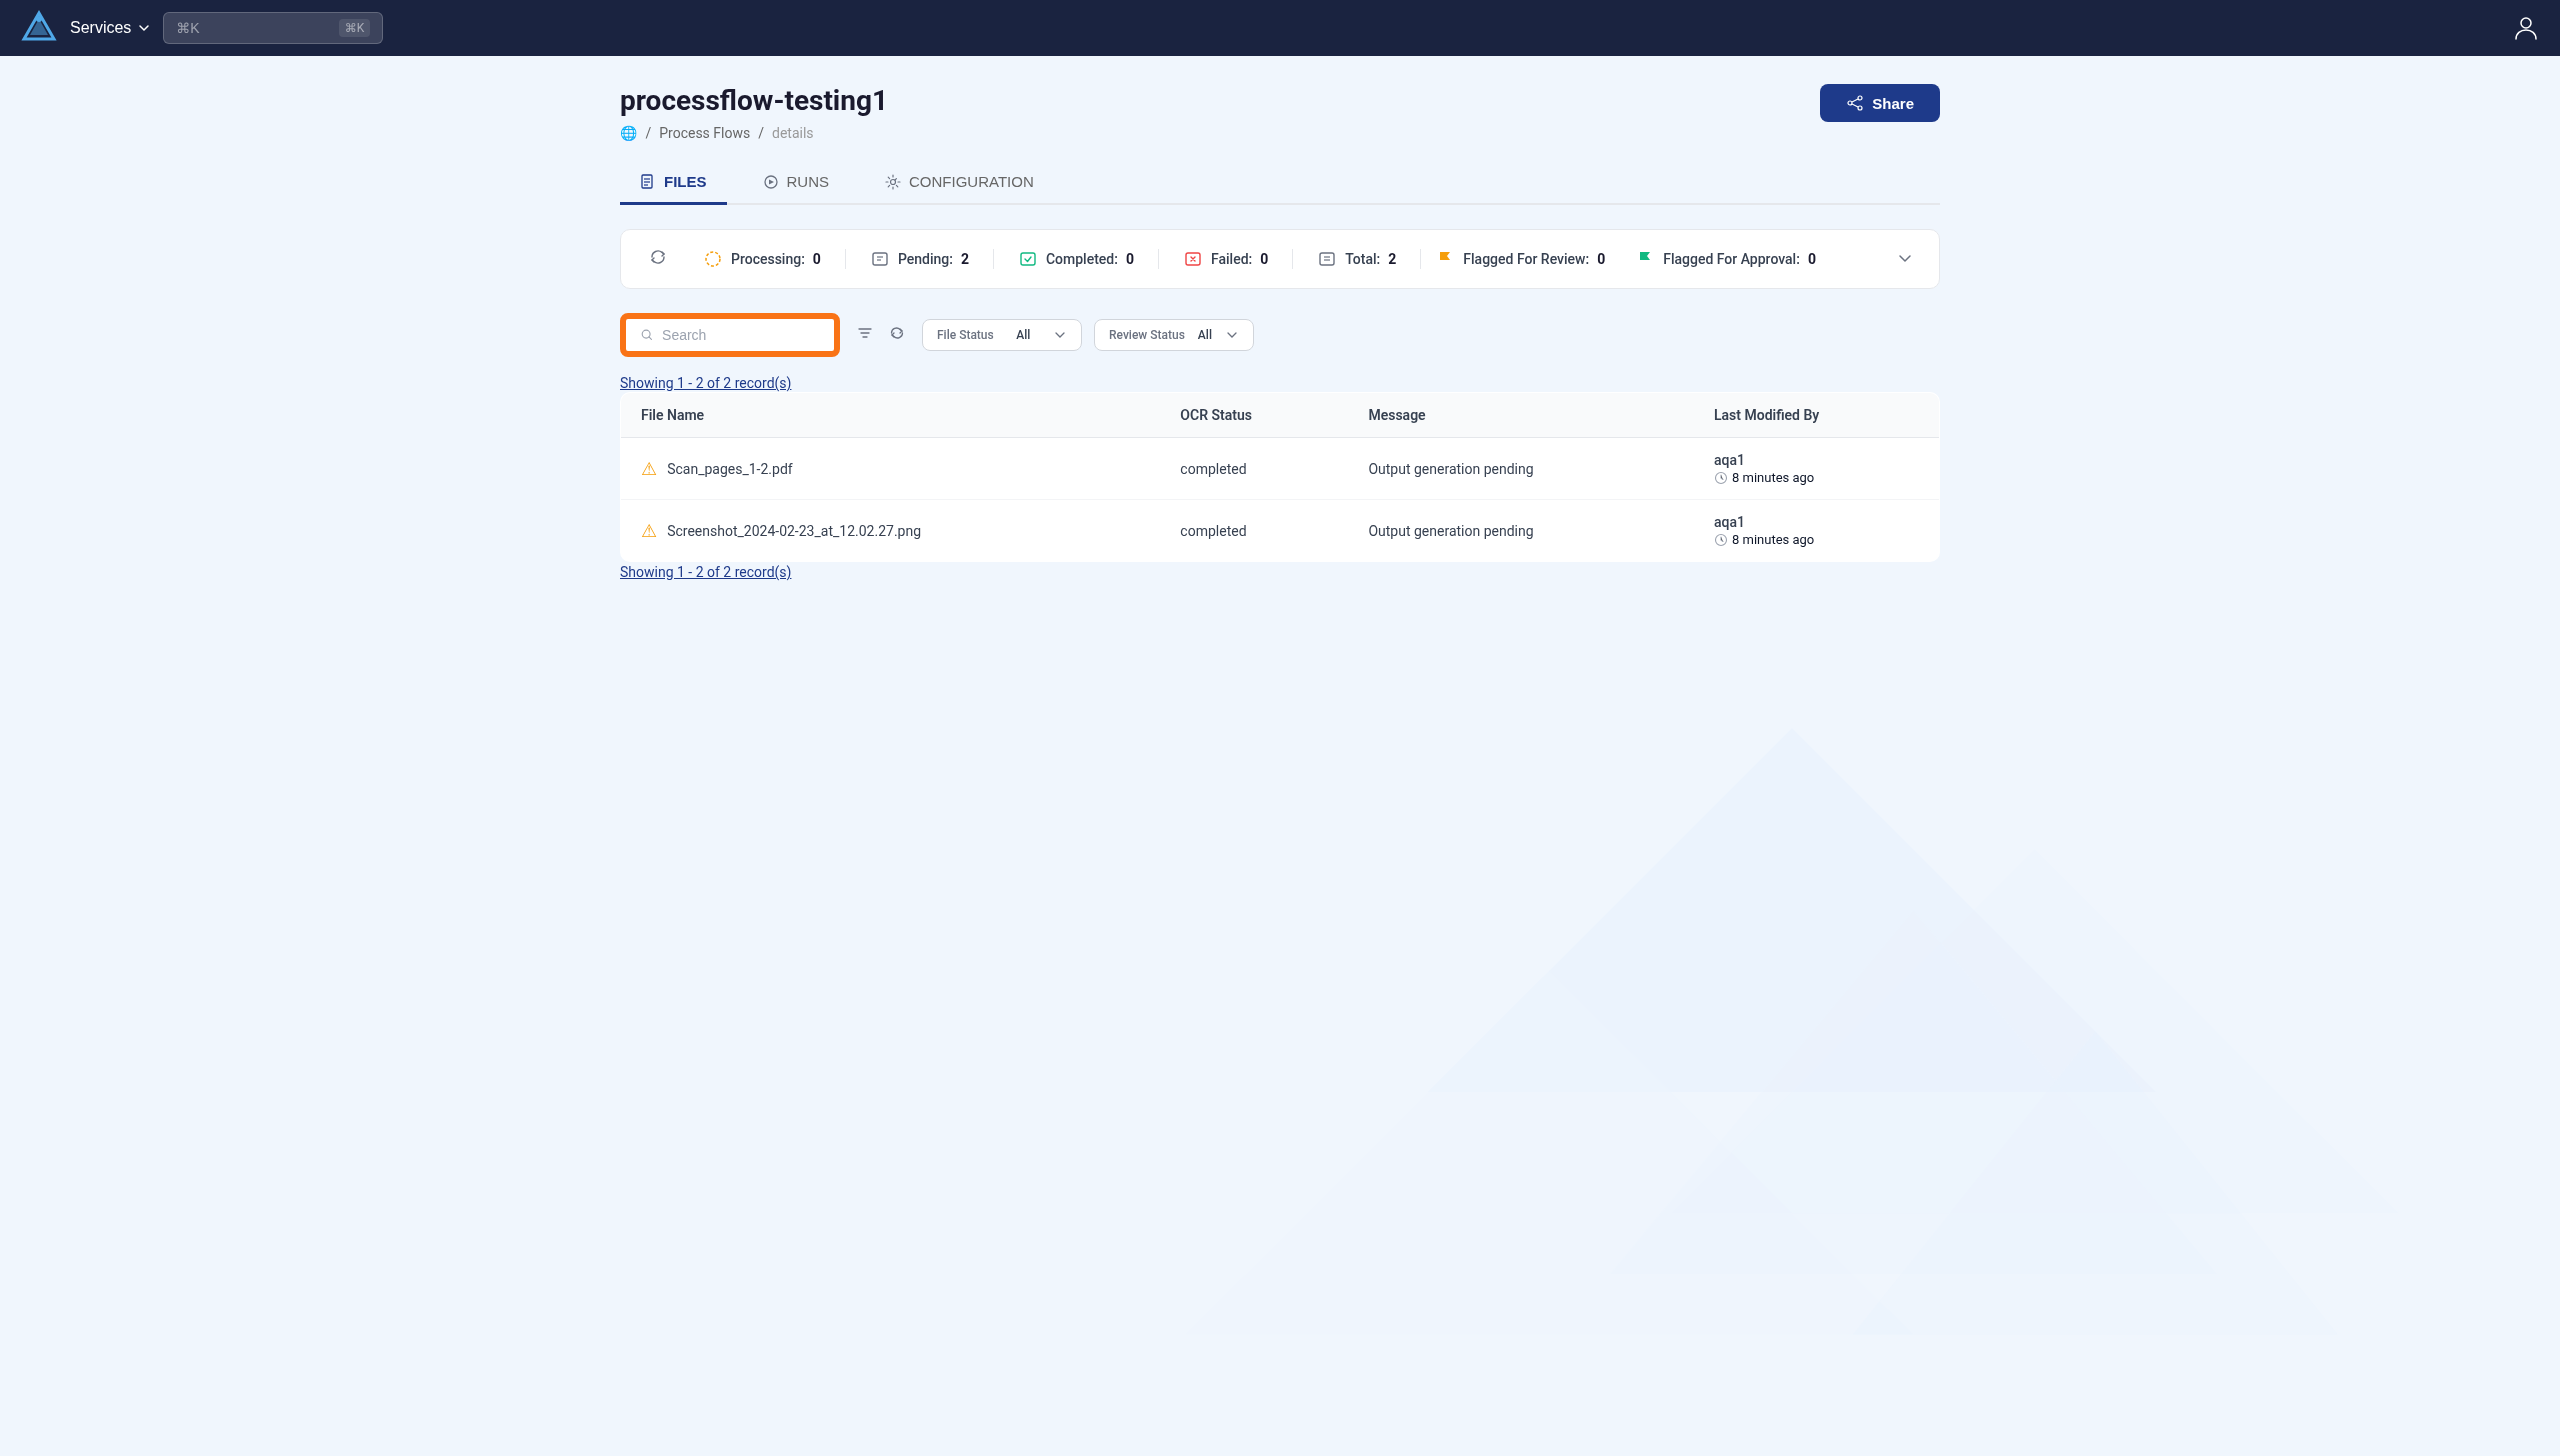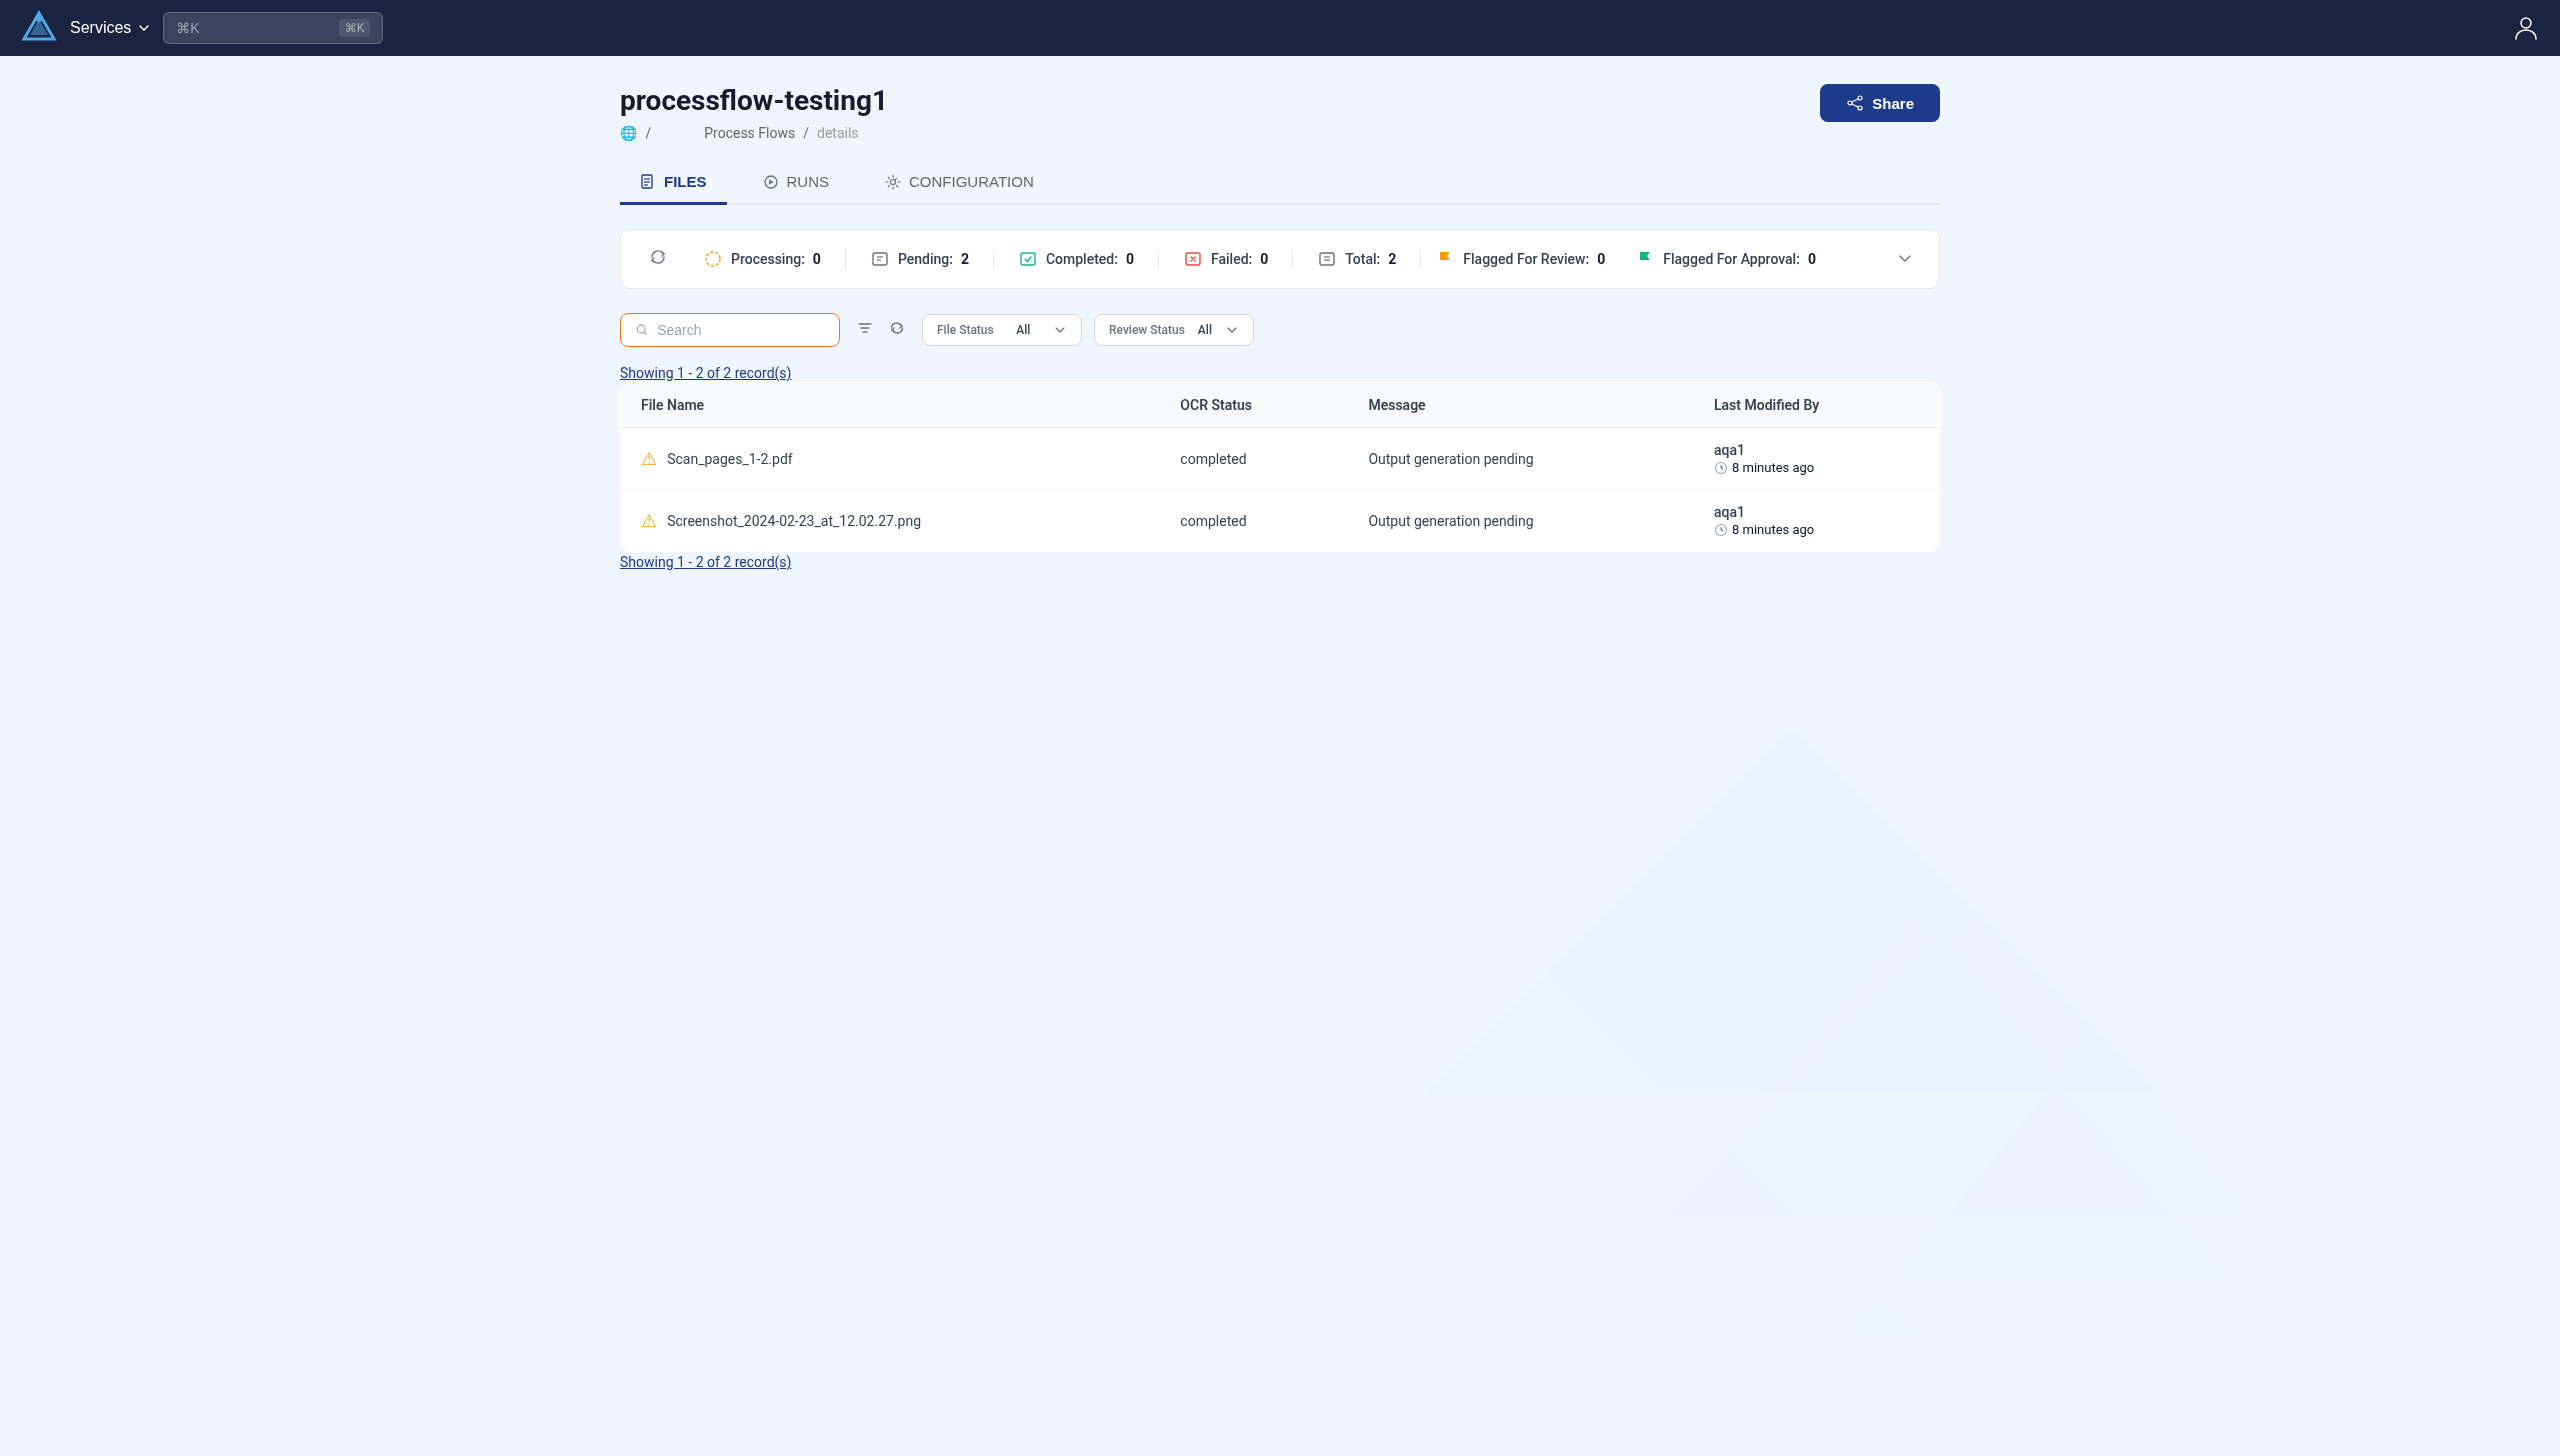--- a/index.html
+++ b/index.html
@@ -98,21 +98,20 @@
     .breadcrumb {
       display: flex;
       align-items: center;
       gap: 8px;
       font-size: 14px;
       color: #666;
     }
     .breadcrumb a {
       color: #666;
       text-decoration: none;
-      margin-left: 45px;
     }
     .breadcrumb .current {
       color: #999;
     }
     .share-btn {
       background: #1e3a8a;
       color: #fff;
       border: none;
       border-radius: 8px;
       padding: 10px 26px;
@@ -192,21 +191,21 @@
       display: flex;
       align-items: center;
       gap: 12px;
       margin-bottom: 16px;
     }
     .search-input-wrap {
       display: flex;
       align-items: center;
       gap: 8px;
       background: #fff;
-      border: 1px solid #f97316;
+      border: 6px solid #f97316;
       border-radius: 8px;
       padding: 8px 14px;
       width: 220px;
     }
     .search-input-wrap input {
       border: none;
       outline: none;
       font-size: 14px;
       color: #374151;
       width: 100%;

